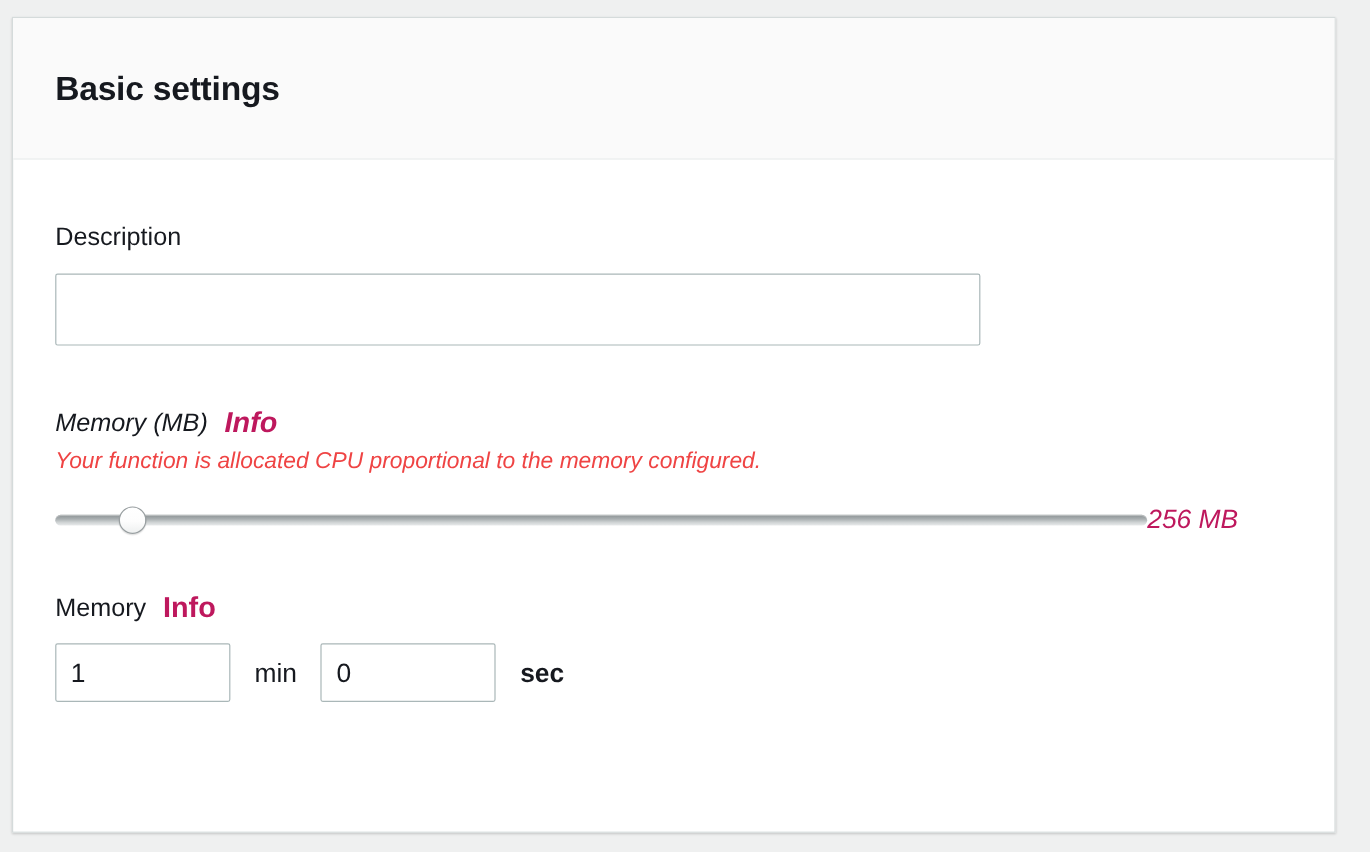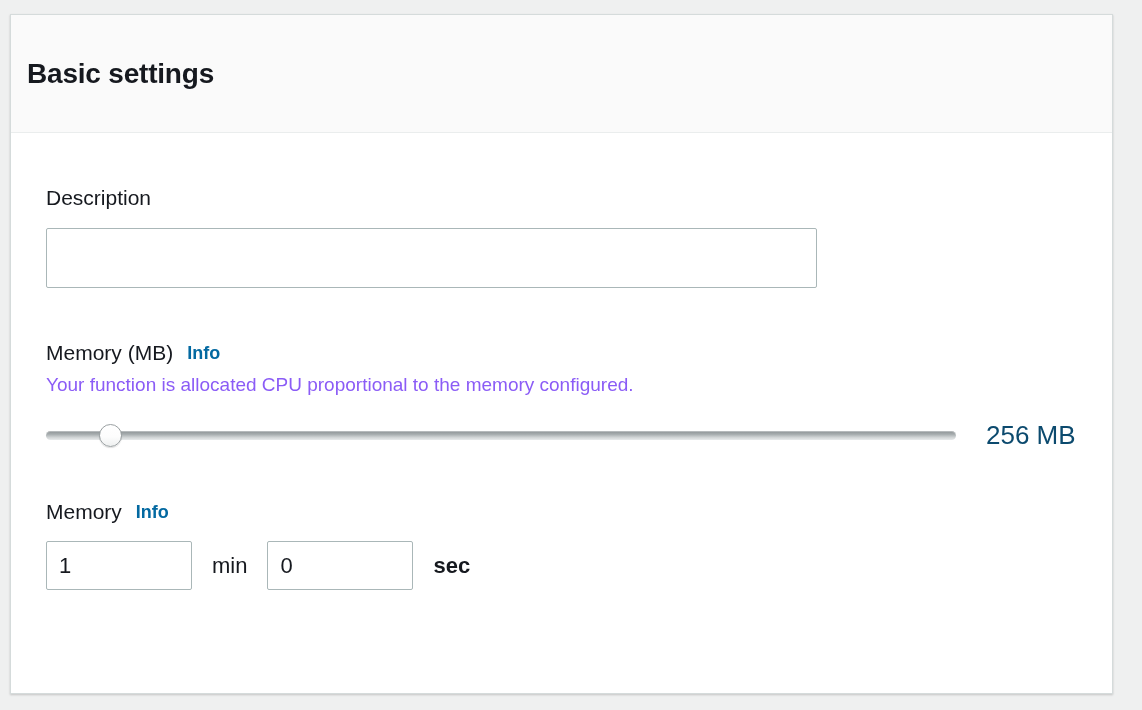--- a/index.html
+++ b/index.html
@@ -27,21 +27,21 @@
     box-shadow: 0 1px 2px rgba(0,0,0,0.18);
   }
 
   .panel-header {
     height: 118px;
     background: #fafafa;
     border-bottom: 1px solid #eaeded;
     box-sizing: border-box;
     display: flex;
     align-items: center;
-    padding-left: 16px;
+    padding-left: 35px;
   }
 
   .panel-title {
     font-size: 28px;
     font-weight: bold;
     color: #16191f;
     letter-spacing: -0.2px;
   }
 
   .panel-body {
@@ -50,52 +50,52 @@
 
   .field-label {
     font-size: 21px;
     color: #16191f;
     line-height: 26px;
     display: flex;
     align-items: center;
   }
 
   .info-link {
-    font-size: 18px;
+    font-size: 24px;
     font-weight: bold;
-    color: #0369a1;
+    color: #be185d;
     margin-left: 14px;
     cursor: pointer;
     text-decoration: none;
   }
 
   .field-hint {
     font-size: 19px;
-    color: #8b5cf6;
+    color: #ef4444;
     line-height: 26px;
     margin-top: 6px;
   }
 
   .text-input {
     display: block;
     box-sizing: border-box;
     margin-top: 17px;
     width: 771px;
     height: 60px;
     border: 1px solid #aab7b8;
     border-radius: 2px;
     background: #ffffff;
     font-family: "Liberation Sans", sans-serif;
     font-size: 21px;
     color: #16191f;
     padding: 0 12px;
     outline: none;
   }
 
-  .memory-block { margin-top: 52px; }
+  .memory-block { margin-top: 52px; font-style: italic; }
 
   .slider-row {
     display: flex;
     align-items: center;
     margin-top: 22px;
   }
 
   .slider-wrap {
     position: relative;
     width: 910px;
@@ -120,23 +120,22 @@
     width: 23px;
     height: 23px;
     border-radius: 50%;
     background: linear-gradient(to bottom, #ffffff 0%, #fdfdfd 55%, #eef0f0 100%);
     border: 1px solid #9aa0a2;
     box-sizing: border-box;
     box-shadow: 0 1px 1px rgba(0,0,0,0.12);
   }
 
   .slider-value {
-    font-size: 26px;
-    color: #0c4a6e;
-    margin-left: 30px;
+    font-size: 22px;
+    color: #be185d;
     white-space: nowrap;
   }
 
   .timeout-block { margin-top: 48px; }
 
   .timeout-row {
     display: flex;
     align-items: center;
     margin-top: 16px;
   }

